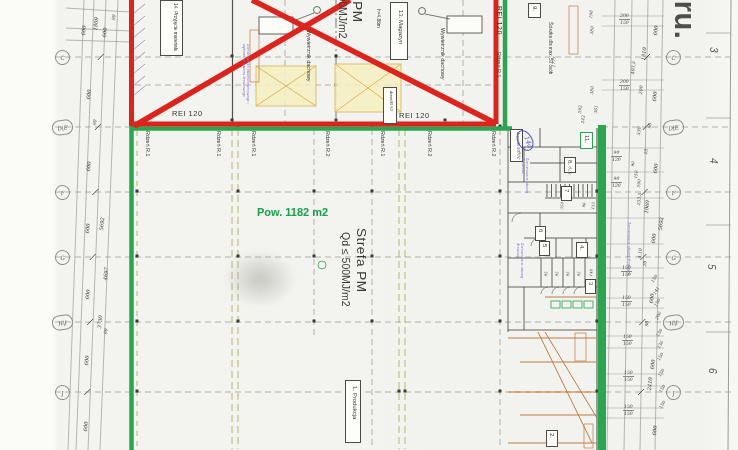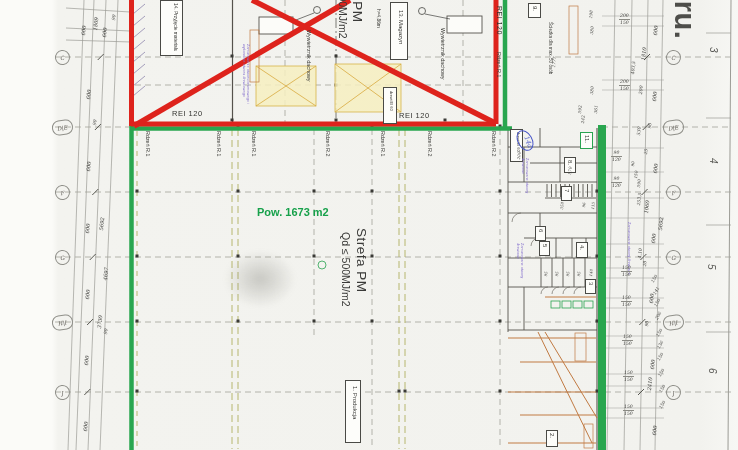--- a/index.html
+++ b/index.html
@@ -346,21 +346,21 @@
 
 <span class="vlab core" style="left:501px;top:52px;">Rdzeń R.1</span>
 <span class="vlab core" style="left:150px;top:131px;">Rdzeń R.1</span>
 <span class="vlab core" style="left:221px;top:131px;">Rdzeń R.1</span>
 <span class="vlab core" style="left:256px;top:131px;">Rdzeń R.1</span>
 <span class="vlab core" style="left:385px;top:131px;">Rdzeń R.1</span>
 <span class="vlab core" style="left:330px;top:131px;">Rdzeń R.2</span>
 <span class="vlab core" style="left:432px;top:131px;">Rdzeń R.2</span>
 <span class="vlab core" style="left:496px;top:131px;">Rdzeń R.2</span>
 
-<span class="lbl area" style="left:257px;top:206px;">Pow. 1673 m2</span>
+<span class="lbl area" style="left:257px;top:206px;">Pow. 1182 m2</span>
 <span class="vlab zonebig" style="left:368px;top:228px;">Strefa PM</span>
 <span class="vlab zonesmall" style="left:351px;top:232px;">Qd ≤ 500MJ/m2</span>
 
 <div class="lblbox" style="left:345px;top:380px;width:14px;height:61px;">
   <span class="vlab" style="left:11.5px;top:5px;font-size:6px;">1. Produkcja</span>
 </div>
 
 <div class="lblbox" style="left:528px;top:3px;width:11px;height:13px;">
   <span class="vlab" style="left:8.5px;top:1.5px;font-size:6px;">9.</span>
 </div>

